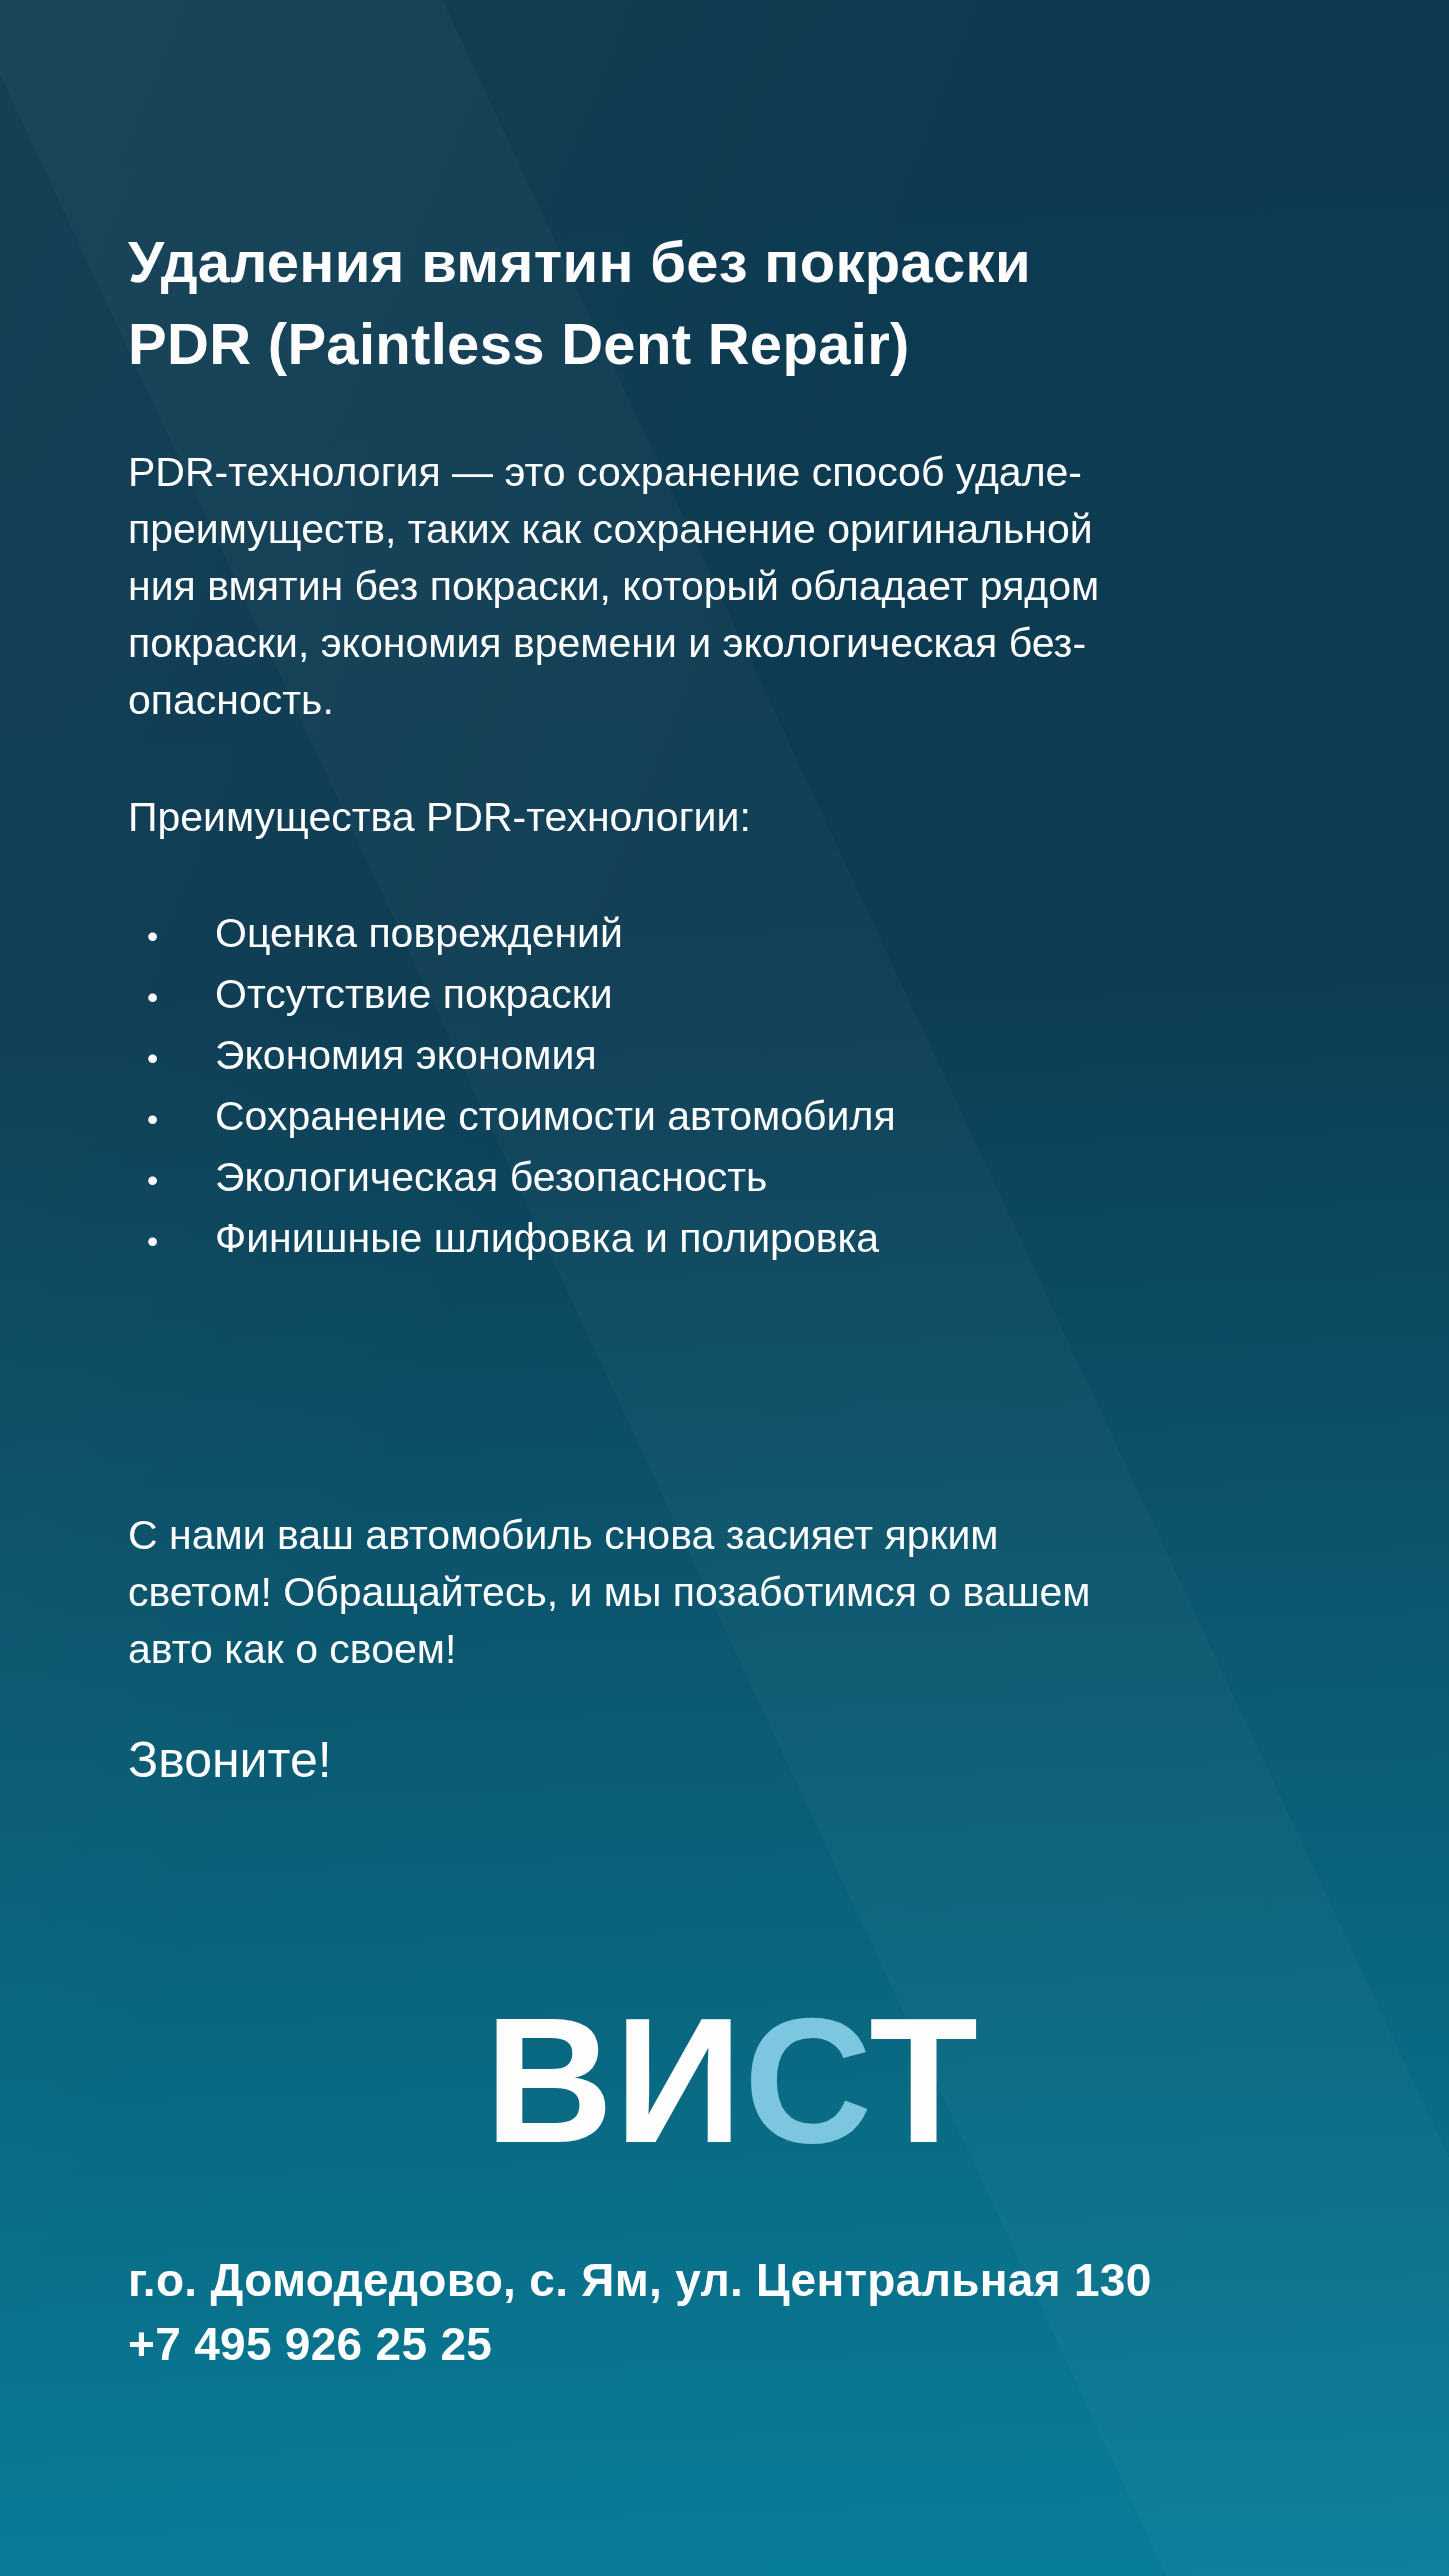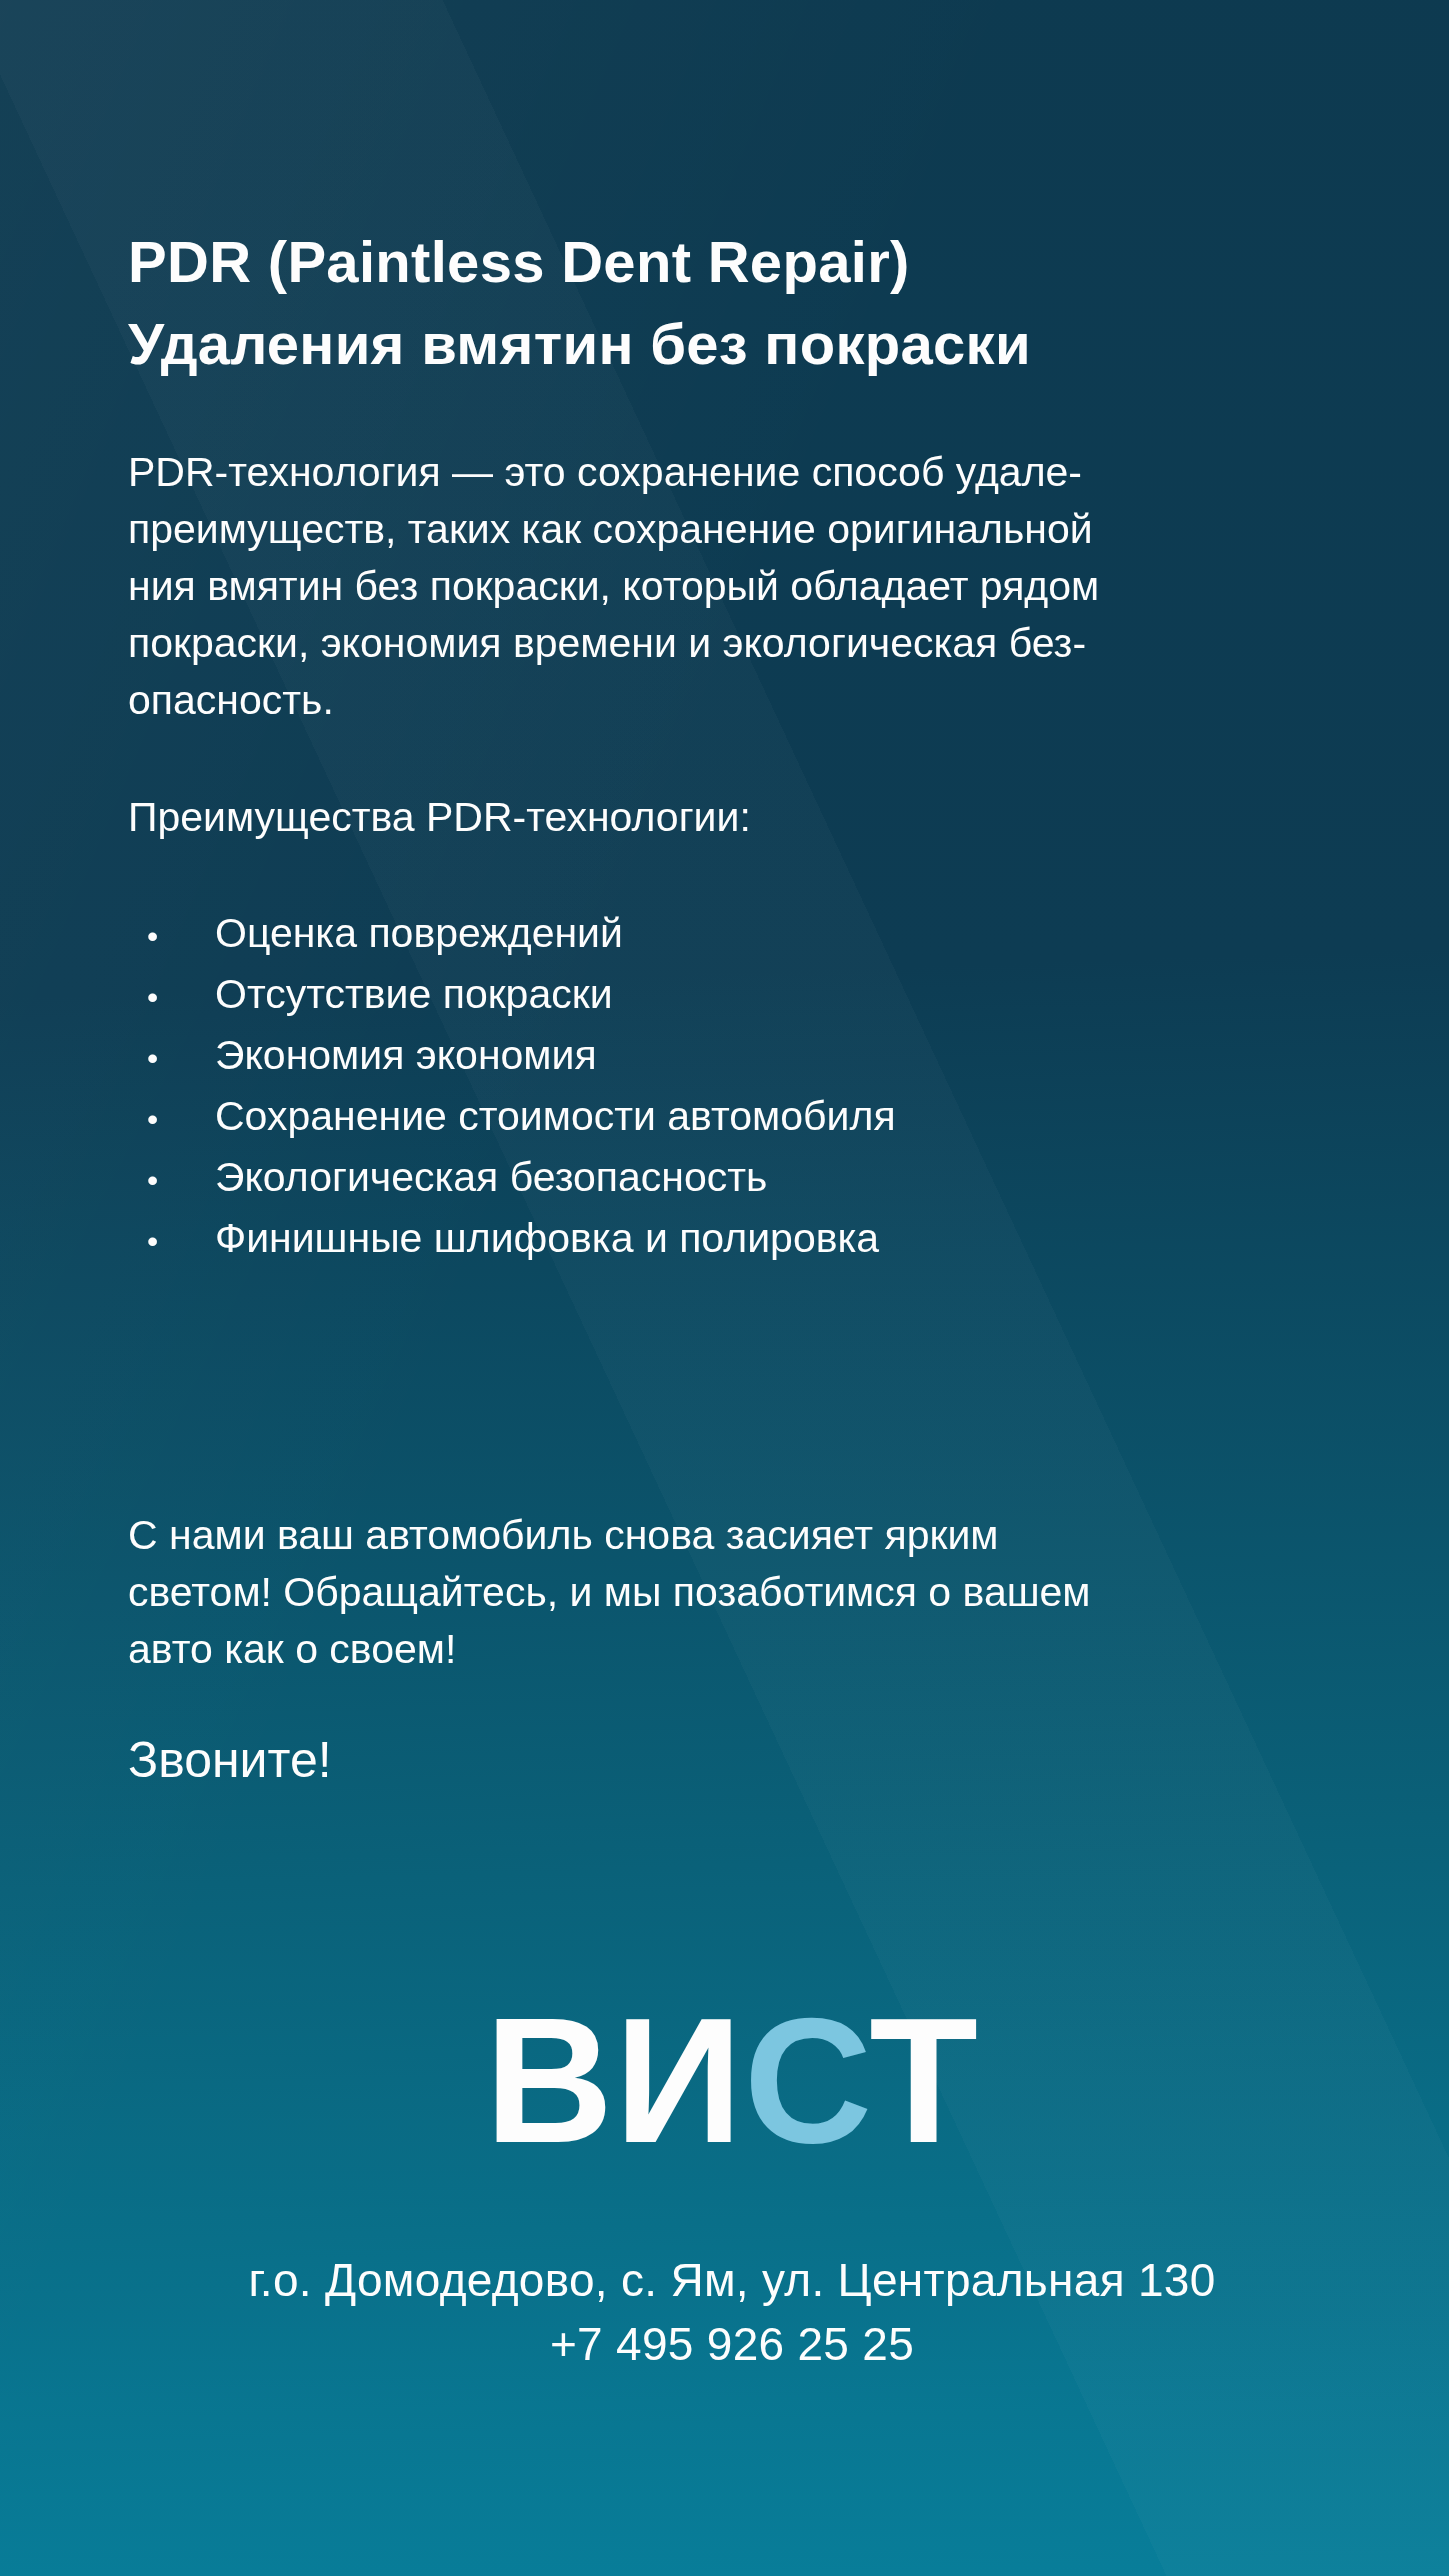--- a/index.html
+++ b/index.html
@@ -90,35 +90,34 @@
     font-weight: bold;
     line-height: 201px;
     text-align: center;
     letter-spacing: 1.3px;
   }
 
   .logo .accent { color: #7cc6e0; }
 
   .footer {
     margin-top: 67px;
-    text-align: center;
     font-size: 46px;
-    font-weight: normal;
+    font-weight: bold;
     line-height: 64px;
     letter-spacing: 0.3px;
   }
 </style>
 </head>
 <body>
 
 <div class="poster">
 
   <header class="title-block">
+    <span class="title-line">Удаления вмятин без покраски</span>
     <span class="title-line">PDR (Paintless Dent Repair)</span>
-    <span class="title-line">Удаления вмятин без покраски</span>
   </header>
 
   <p class="intro">
     <span class="line">PDR-технология — это сохранение способ удале-</span>
     <span class="line">преимуществ, таких как сохранение оригинальной</span>
     <span class="line">ния вмятин без покраски, который обладает рядом</span>
     <span class="line">покраски, экономия времени и экологическая без-</span>
     <span class="line">опасность.</span>
   </p>
 

